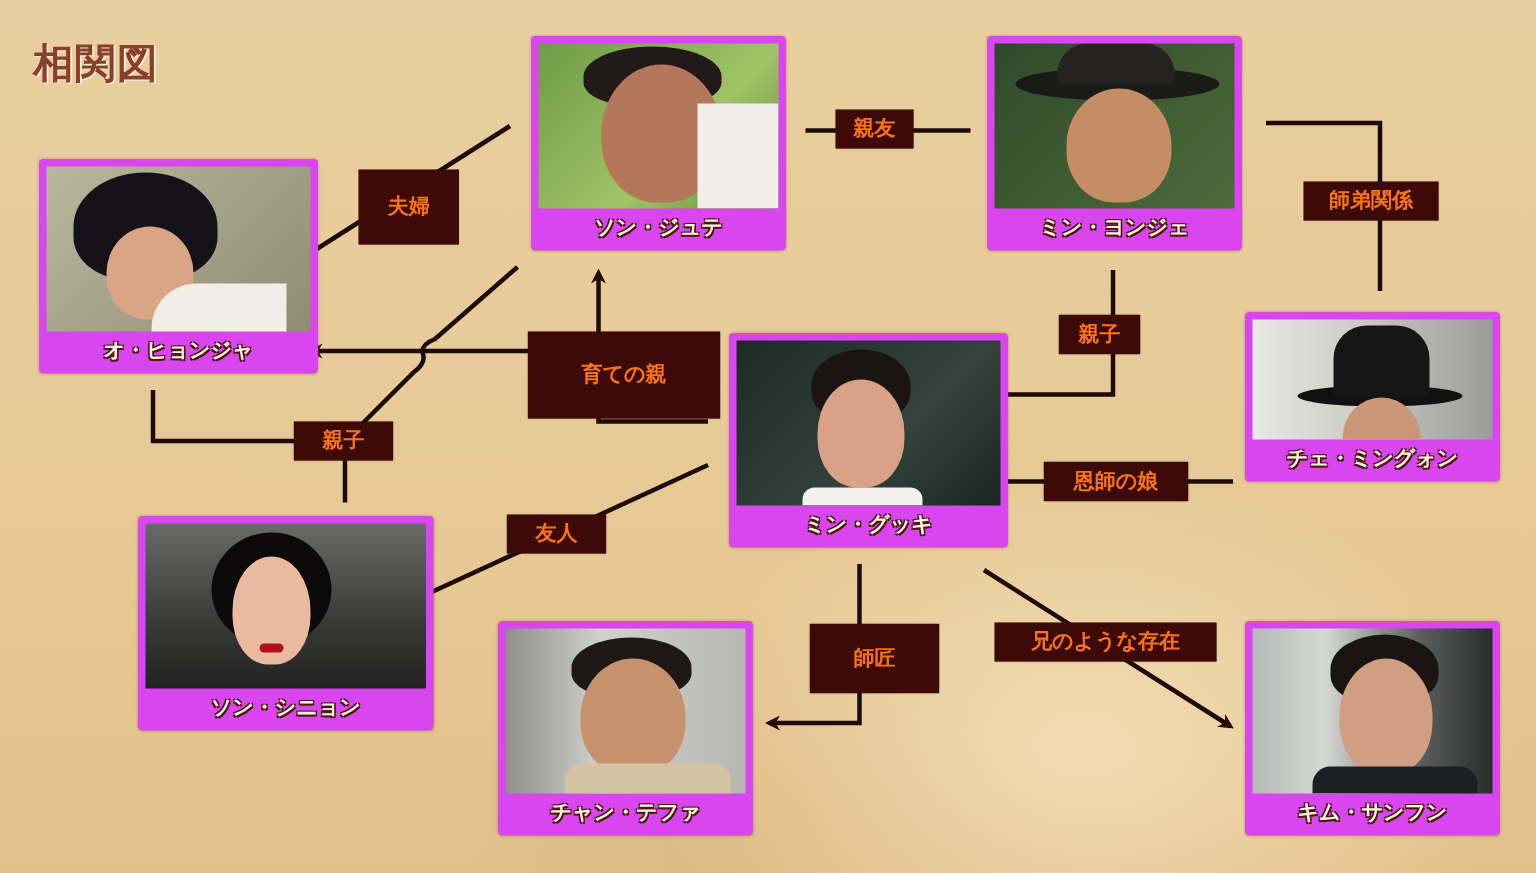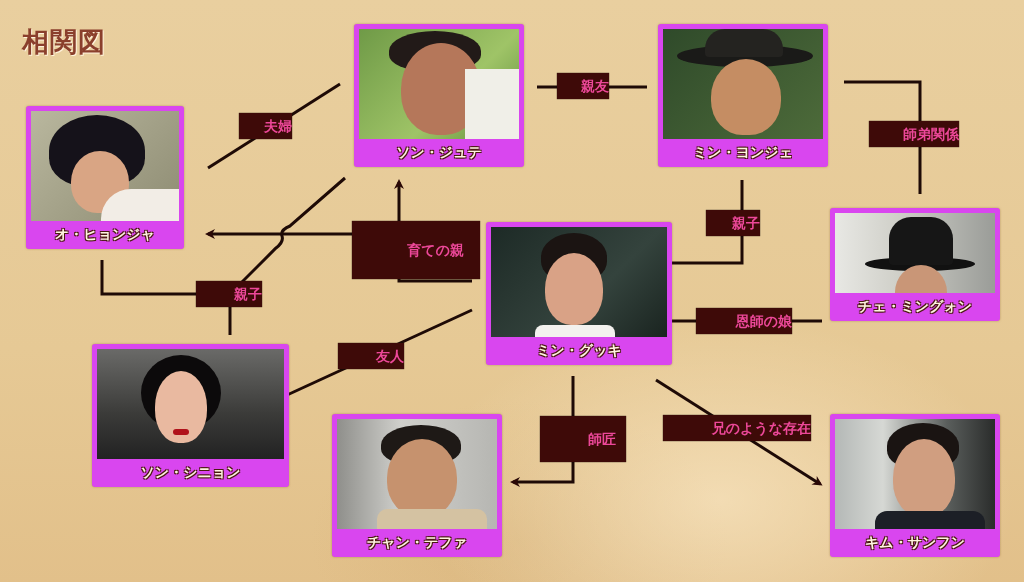--- a/index.html
+++ b/index.html
@@ -14,22 +14,22 @@
   .title{position:absolute;left:22px;top:24px;font-size:27px;font-weight:bold;
     color:#8a3f2c;letter-spacing:1px;text-shadow:1px 1px 0 #fff3dc;}
   svg.lines{position:absolute;left:0;top:0;}
   .card{position:absolute;background:#d946ef;border-radius:3px;
     box-shadow:0 0 2px rgba(120,80,30,0.5);}
   .card .photo{position:absolute;left:5px;top:5px;right:5px;bottom:28px;overflow:hidden;}
   .card .name{position:absolute;left:0;right:0;bottom:3px;height:24px;line-height:24px;
     text-align:center;font-size:14px;font-weight:bold;color:#fff3e0;
     font-family:"DejaVu Sans","Liberation Sans",sans-serif;
     text-shadow:1px 1px 0 #4a1a10,-1px -1px 0 #4a1a10,1px -1px 0 #4a1a10,-1px 1px 0 #4a1a10;}
-  .label{position:absolute;background:#3e0a08;color:#ec4899;font-size:14px;font-weight:bold;
-    text-align:right;height:26px;line-height:26px;padding:0 8px;white-space:nowrap;
+  .label{position:absolute;background:#3e0a08;color:#f97316;font-size:14px;font-weight:bold;
+    text-align:center;height:26px;line-height:26px;padding:0 8px;white-space:nowrap;
     box-shadow:0 0 1px #000;}
   .face{position:absolute;border-radius:50% 50% 45% 45%;}
   .hair{position:absolute;border-radius:50% 50% 40% 40%;}
 </style>
 </head>
 <body>
 
 <div class="bg"></div>
 
 <div class="title">相関図</div>
@@ -62,21 +62,21 @@
     <line x1="822" y1="321" x2="662" y2="321" marker-end="url(#arr)"></line>
 
     <line x1="274" y1="401" x2="472" y2="310"></line>
 
     <polyline points="573,376 573,482 513,482" marker-end="url(#arr)"></polyline>
 
     <line x1="656" y1="380" x2="820" y2="484" marker-end="url(#arr)"></line>
   </g>
 </svg>
 
-<div class="card" style="left:26px;top:106px;width:158px;height:143px;">
+<div class="card" style="left:26px;top:106px;width:186px;height:143px;">
   <div class="photo" style="background:linear-gradient(135deg,#b9b79e,#8e8c73);">
     <div class="hair" style="left:18px;top:4px;width:96px;height:72px;background:#15121a;"></div>
     <div class="face" style="left:40px;top:40px;width:58px;height:62px;background:#d9a584;"></div>
     <div style="position:absolute;left:70px;top:78px;width:90px;height:40px;background:#f2ede6;border-radius:30px 0 0 0;"></div>
   </div>
   <div class="name">オ・ヒョンジャ</div>
 </div>
 
 <div class="card" style="left:354px;top:24px;width:170px;height:143px;">
   <div class="photo" style="background:linear-gradient(135deg,#6f9a47,#9fc467 60%,#5d8a3a);">
@@ -135,21 +135,21 @@
 
 <div class="card" style="left:830px;top:414px;width:170px;height:143px;">
   <div class="photo" style="background:linear-gradient(90deg,#b4b8b6,#d6d8d4 30%,#5a5e5c 70%,#2a2c2b);">
     <div class="hair" style="left:52px;top:4px;width:72px;height:46px;background:#1a1412;"></div>
     <div class="face" style="left:58px;top:20px;width:62px;height:78px;background:#d09e80;"></div>
     <div style="position:absolute;left:40px;top:92px;width:110px;height:18px;background:#1c1f26;border-radius:12px 12px 0 0;"></div>
   </div>
   <div class="name">キム・サンフン</div>
 </div>
 
-<div class="label" style="left:239px;top:113px;width:53px;padding:0;">夫婦</div>
+<div class="label" style="left:239px;top:113px;width:43px;padding:12px;">夫婦</div>
 <div class="label" style="left:557px;top:73px;width:52px;padding:0;">親友</div>
 <div class="label" style="left:869px;top:121px;width:90px;padding:0;">師弟関係</div>
 <div class="label" style="left:706px;top:210px;width:54px;padding:0;">親子</div>
 <div class="label" style="left:352px;top:221px;width:96px;padding:16px;">育ての親</div>
 <div class="label" style="left:196px;top:281px;width:66px;padding:0;">親子</div>
 <div class="label" style="left:696px;top:308px;width:96px;padding:0;">恩師の娘</div>
 <div class="label" style="left:338px;top:343px;width:66px;padding:0;">友人</div>
 <div class="label" style="left:540px;top:416px;width:66px;padding:10px;">師匠</div>
 <div class="label" style="left:663px;top:415px;width:148px;padding:0;">兄のような存在</div>
 

